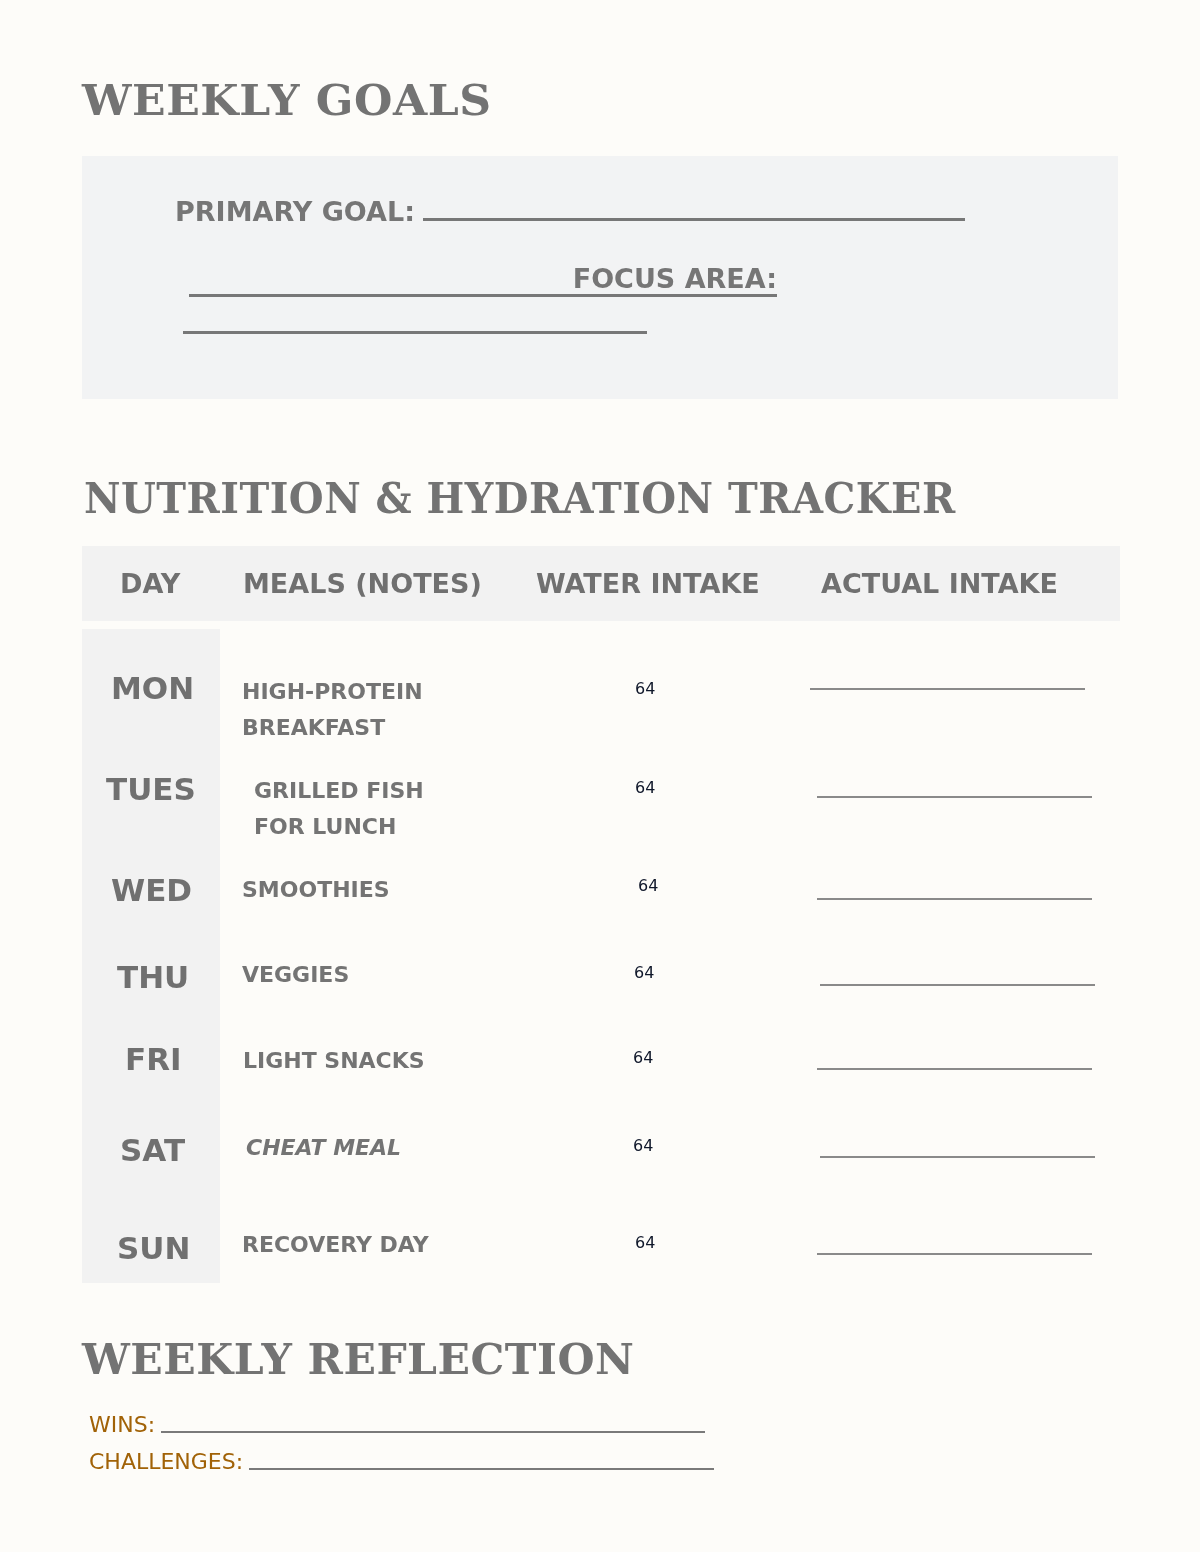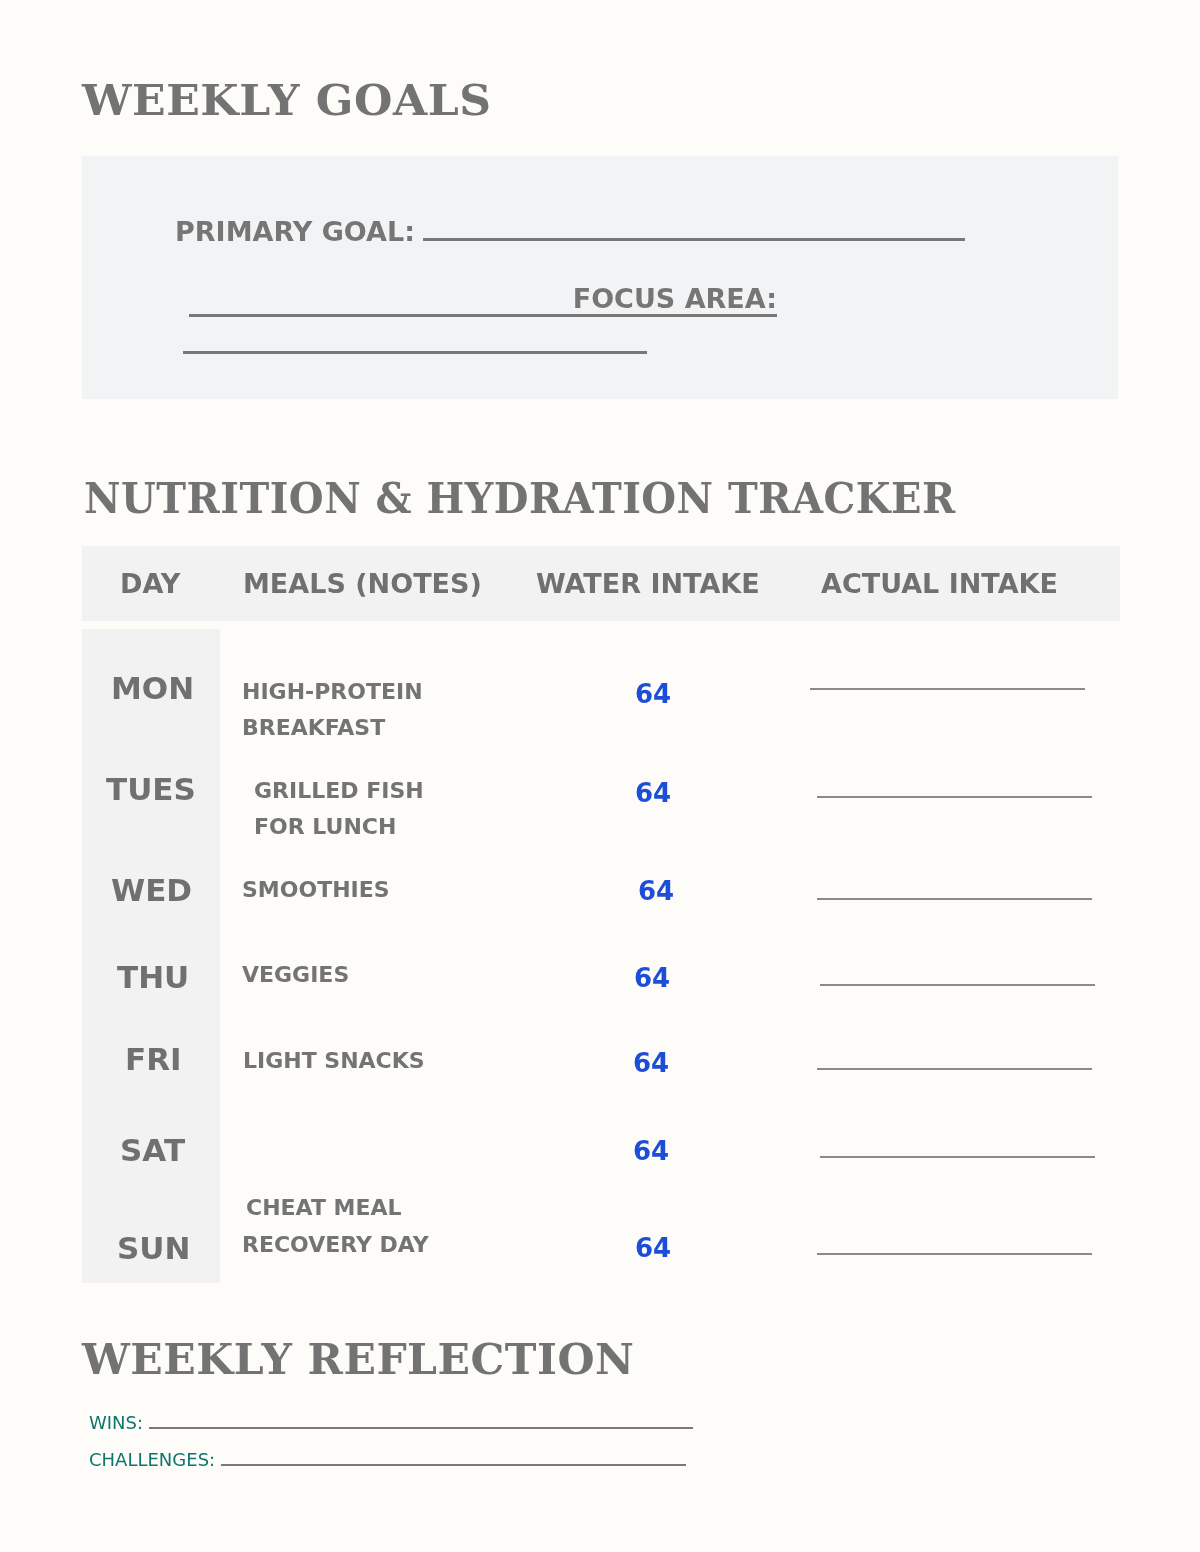--- a/index.html
+++ b/index.html
@@ -21,21 +21,21 @@
     .goals-box {
       left: 82px; top: 156px; width: 1036px; height: 243px;
       background: #f2f3f4;
     }
     .goal-line {
       font-family: "DejaVu Sans", sans-serif;
       font-weight: bold;
       font-size: 27px;
       color: #767676;
       white-space: nowrap;
-      display: flex; align-items: flex-end; margin-top: 20px;
+      display: flex; align-items: flex-end;
     }
     .goal-line .rule {
       display: inline-block;
       border-bottom: 3px solid #777;
       height: 0; margin-left: 8px; margin-bottom: 6px;
     }
     .thead {
       left: 82px; top: 546px; width: 1038px; height: 75px;
       background: #f2f2f2;
     }
@@ -53,28 +53,28 @@
       font-weight: bold; font-size: 31px; color: #707070;
       white-space: nowrap;
     }
     .meal {
       font-family: "DejaVu Sans", sans-serif;
       font-weight: bold; font-size: 22px; color: #747474;
       line-height: 36px; white-space: nowrap;
     }
     .water {
       font-family: "DejaVu Sans", sans-serif;
-      font-size: 26px; color: #1d4ed8; font-weight: bold;
+      font-size: 16px; color: #0f172a;
     }
     .actual-line {
       height: 0; border-bottom: 2px solid #8a8a8a; width: 275px;
     }
     .reflect {
       font-family: "DejaVu Sans", sans-serif;
-      font-size: 18px; color: #0f766e; white-space: nowrap;
+      font-size: 22px; color: #a16207; white-space: nowrap;
       display: flex; align-items: flex-end;
     }
     .reflect .rule {
       display: inline-block; height: 0;
       border-bottom: 2px solid #7a7a7a; margin-left: 6px; margin-bottom: 4px;
     }
   </style>
 </head>
 <body>
 
@@ -146,21 +146,21 @@
   <div class="abs day" style="left:125px; top:1041px;">FRI</div>
   <div class="abs meal" style="left:243px; top:1043px;">
     <div>LIGHT SNACKS</div>
   </div>
   <div class="abs water" style="left:633px; top:1048px;">64</div>
   <div class="abs actual-line" style="left:817px; top:1068px;"></div>
 </div>
 
 <div>
   <div class="abs day" style="left:120px; top:1132px;">SAT</div>
-  <div class="abs meal" style="left:246px; top:1190px;">
+  <div class="abs meal" style="left:246px; top:1130px;font-style:italic;">
     <div>CHEAT MEAL</div>
   </div>
   <div class="abs water" style="left:633px; top:1136px;">64</div>
   <div class="abs actual-line" style="left:820px; top:1156px;"></div>
 </div>
 
 <div>
   <div class="abs day" style="left:117px; top:1230px;">SUN</div>
   <div class="abs meal" style="left:242px; top:1227px;">
     <div>RECOVERY DAY</div>

